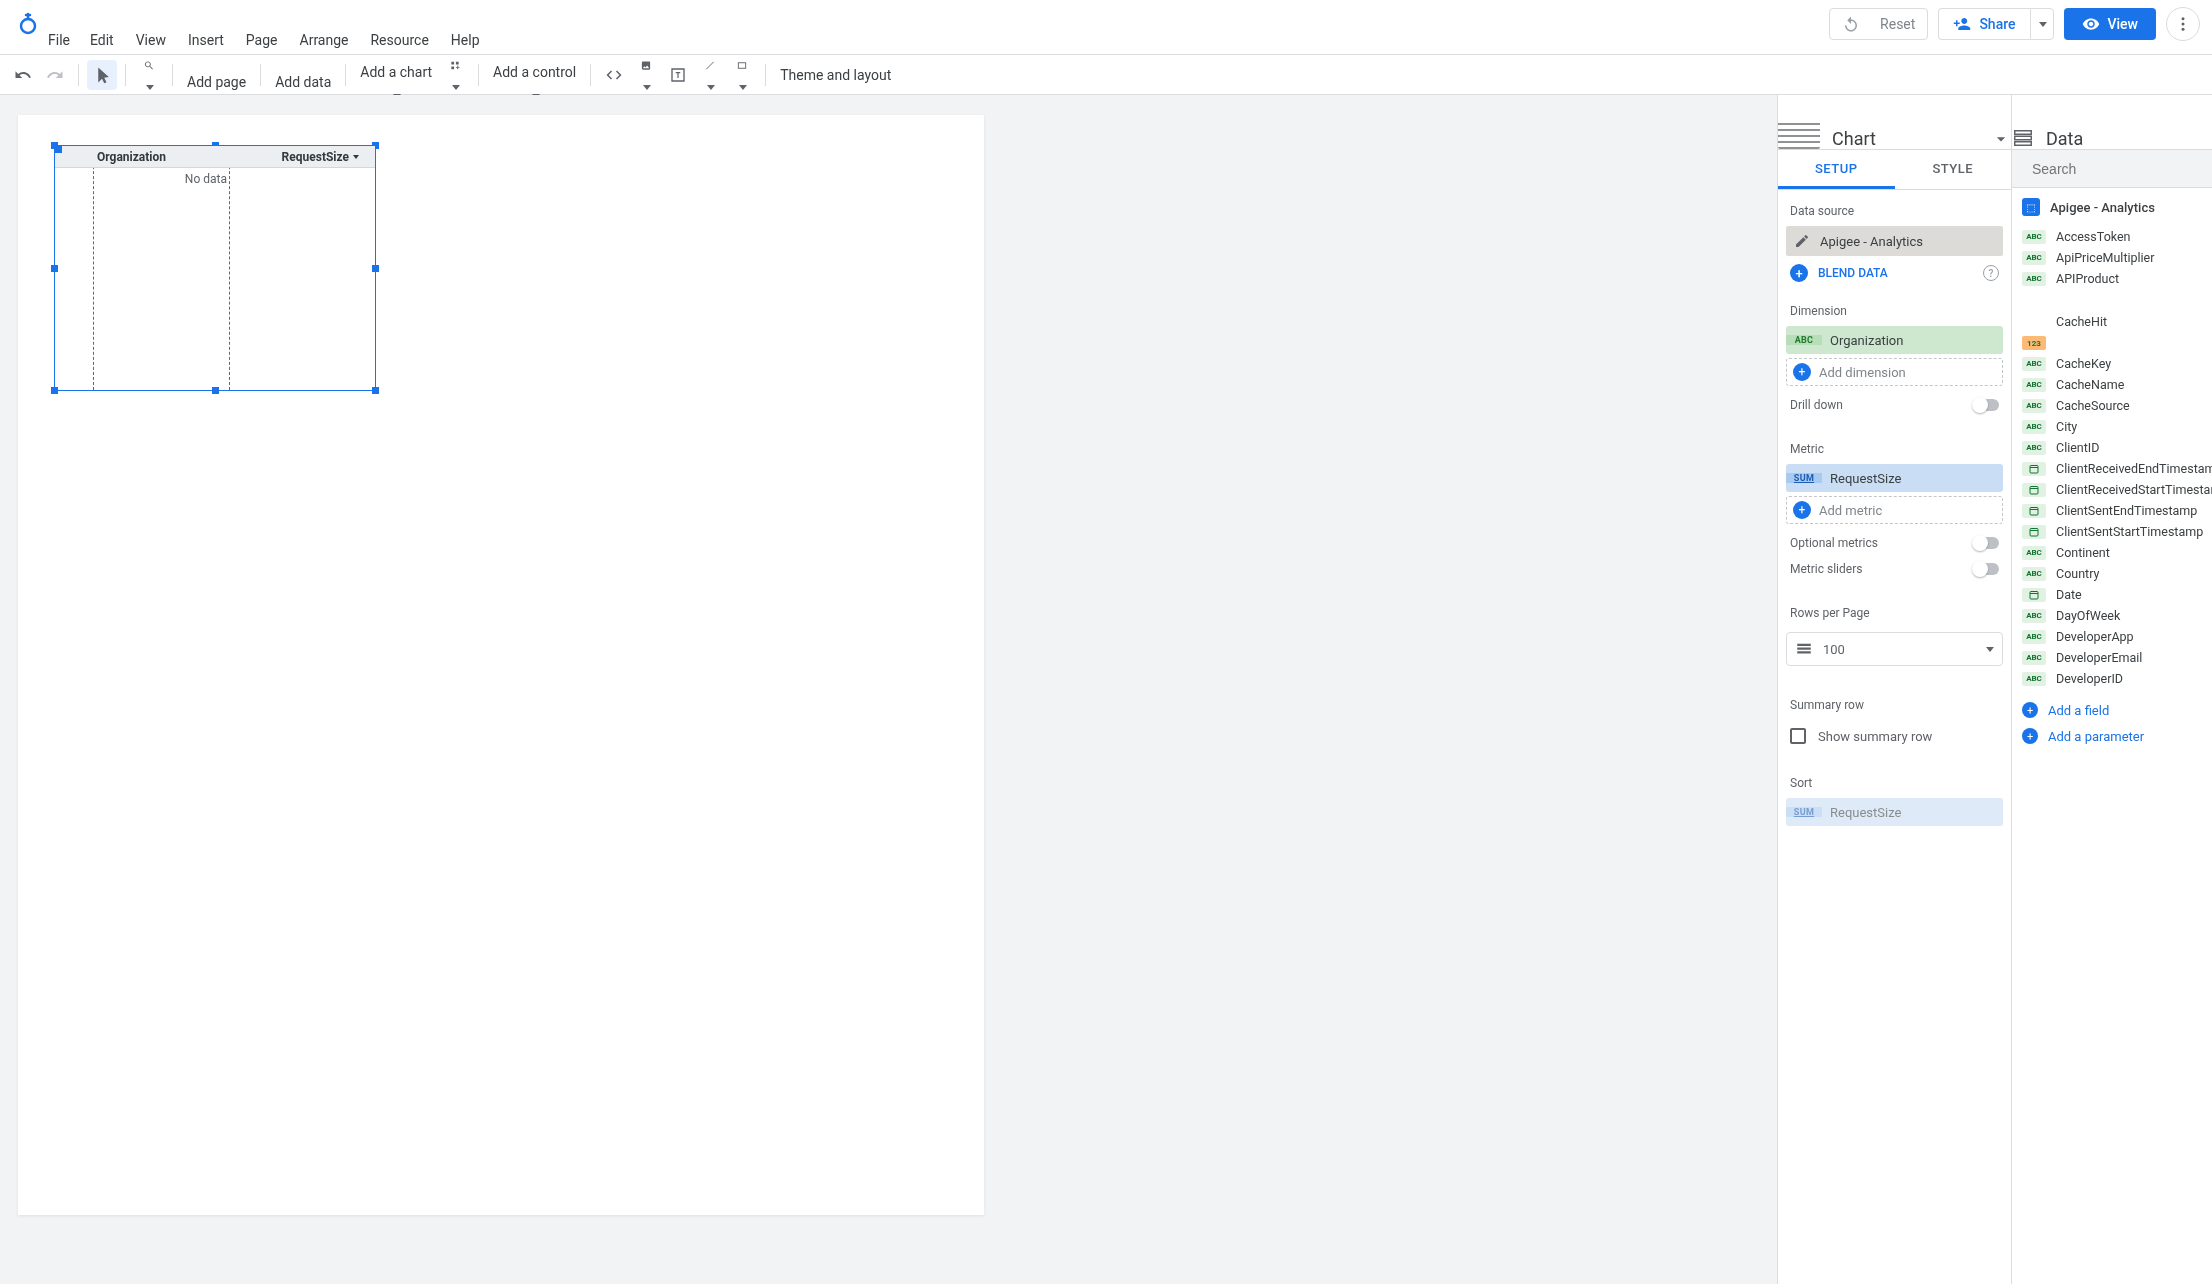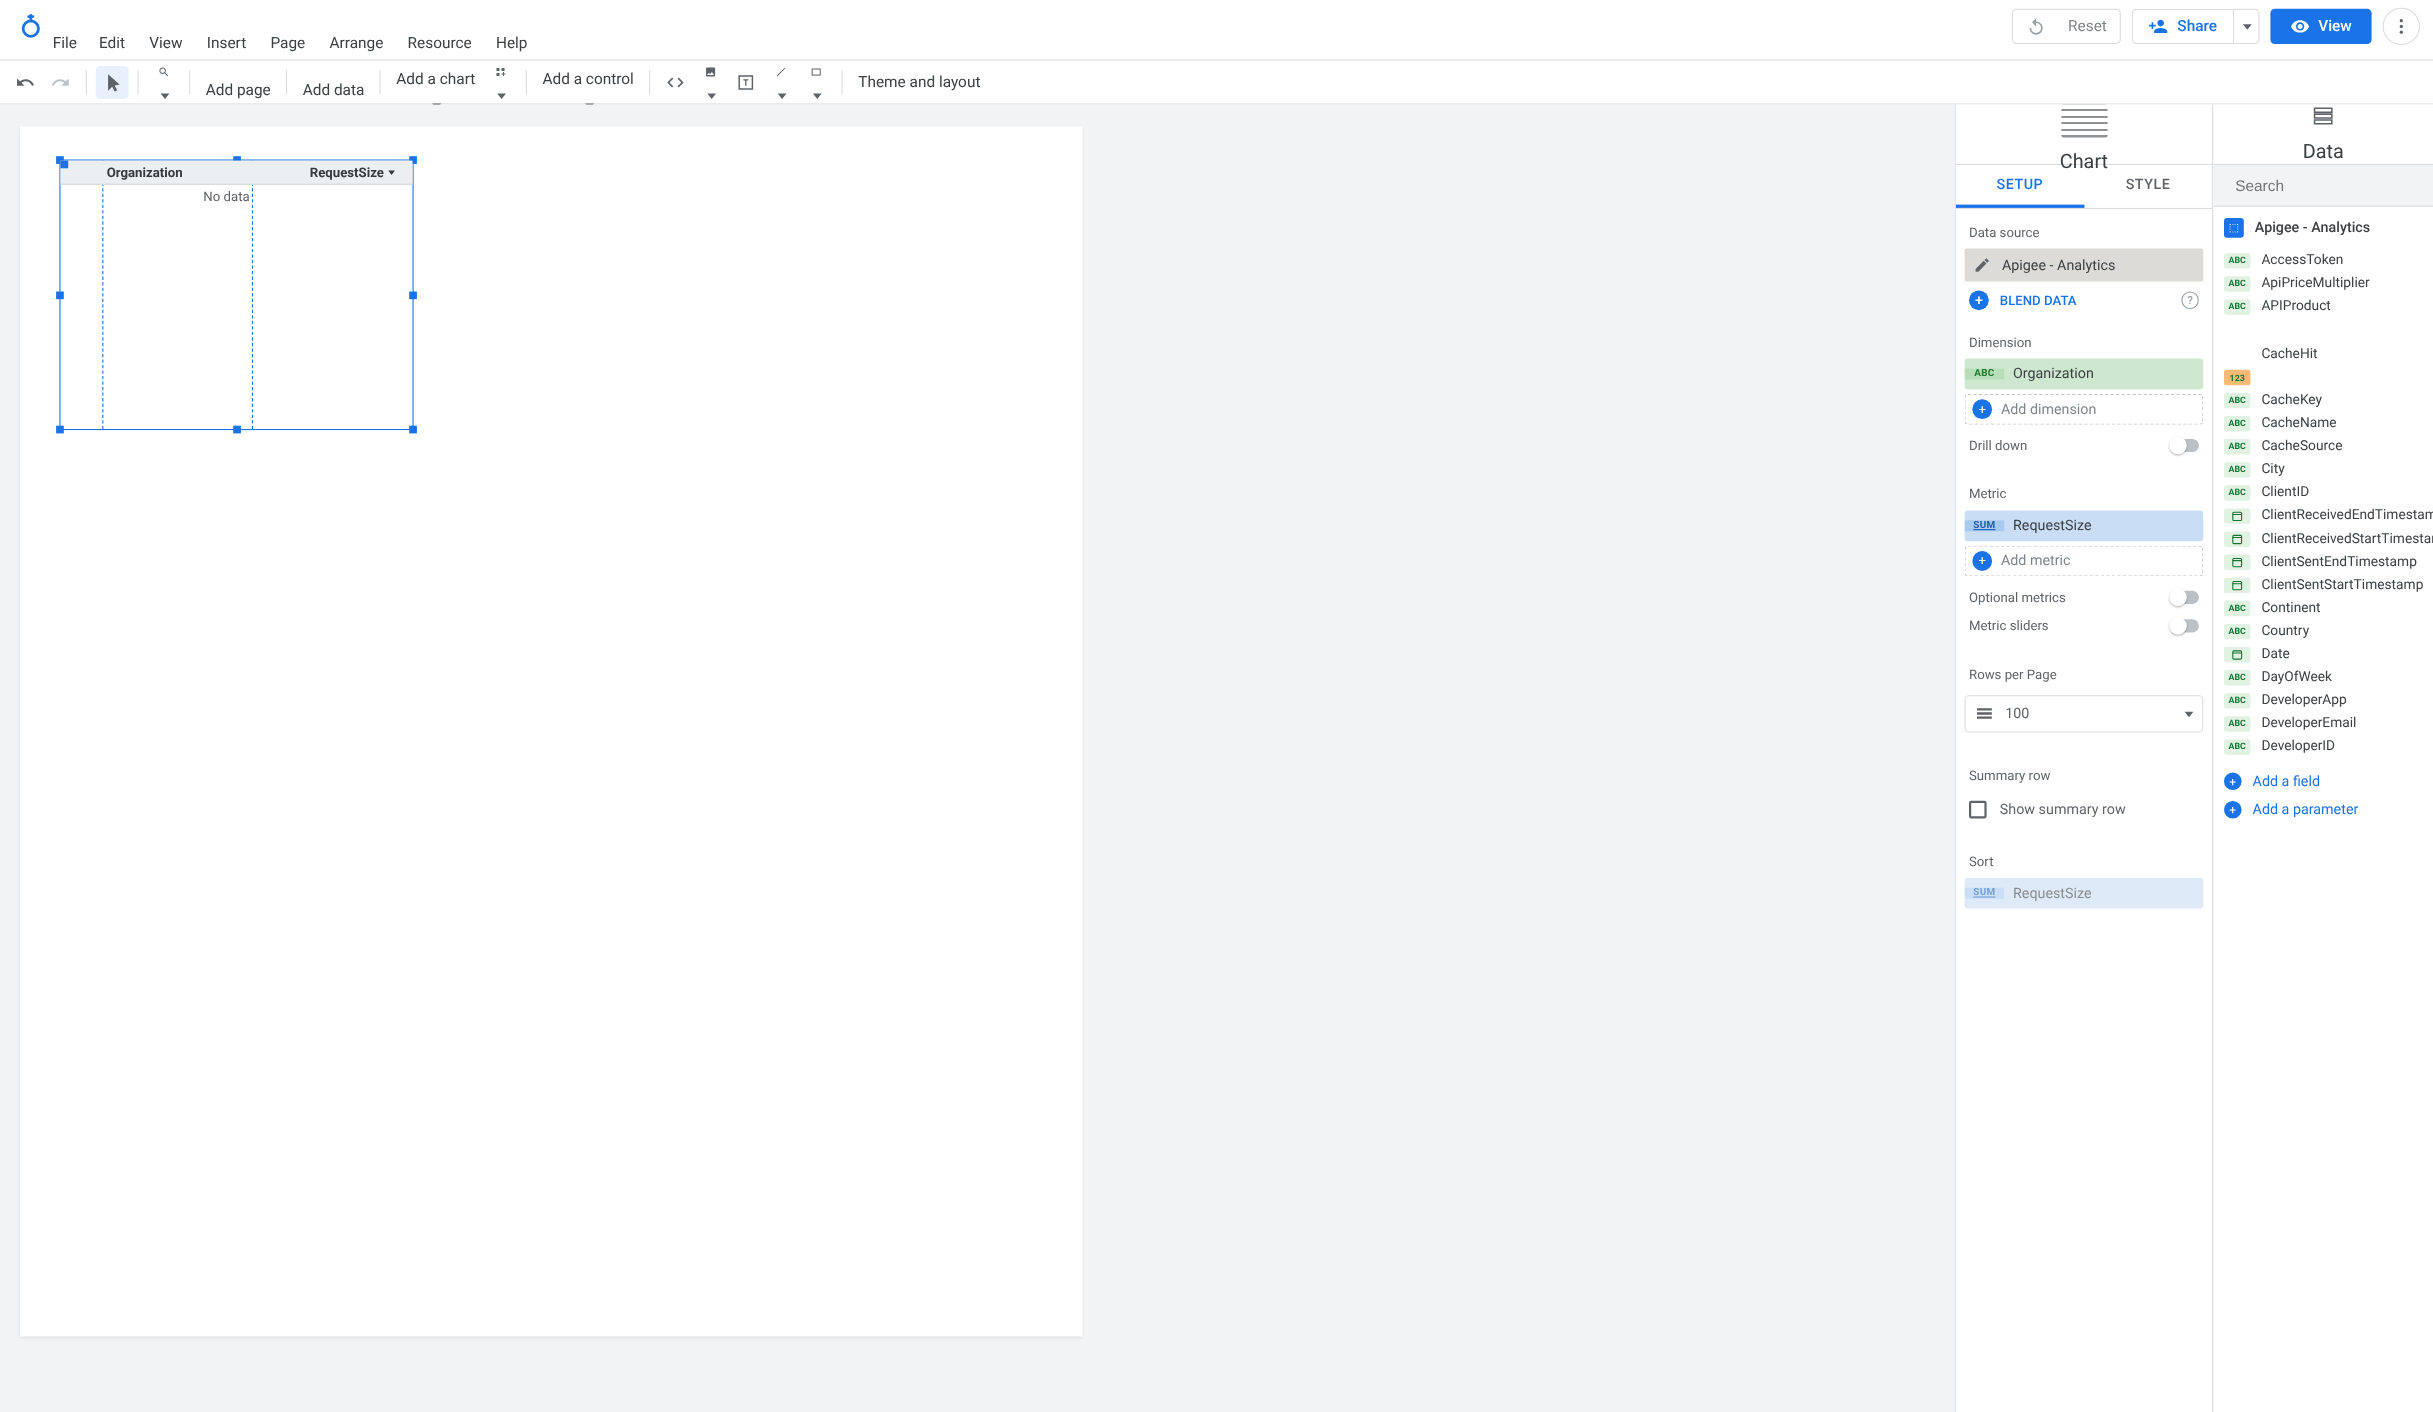--- a/index.html
+++ b/index.html
@@ -222,26 +222,25 @@
     width: 234px;
     border-right: 1px solid #dadce0;
     display:flex;flex-direction:column;
     overflow: hidden;
   }
   .panel:last-child { border-right: none; width: 200px; }
   .panel-head {
     height: 55px;
     border-bottom: 1px solid #dadce0;
     display: flex;
-    align-items: center;
+    align-items: flex-end;
     padding: 0 0;
     gap: 12px;
     font-size: 18px;
     color: #3c4043;
-    flex-direction: column;
   }
   .panel-head.short { height: 55px; }
   .chart-type-icon {
     width: 42px; height: 30px;
     background: repeating-linear-gradient(0deg, #5f6368 0 2px, transparent 2px 6px);
     border-radius:2px;
     opacity:0.7;
     flex-shrink:0;
   }
   .panel-head .spacer { flex:1; }

